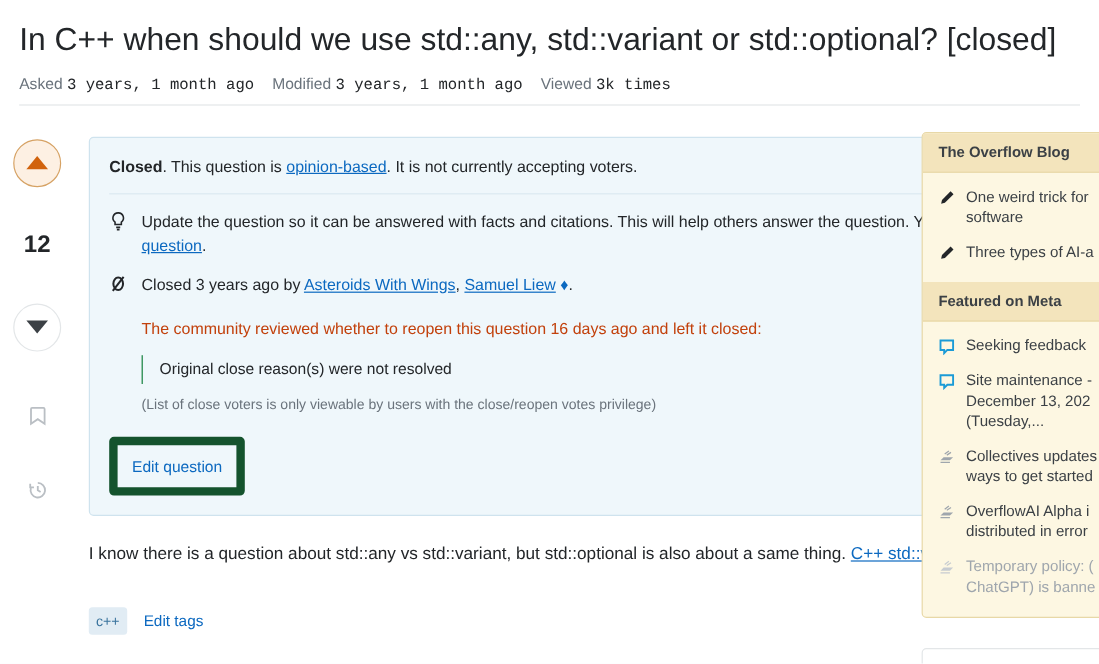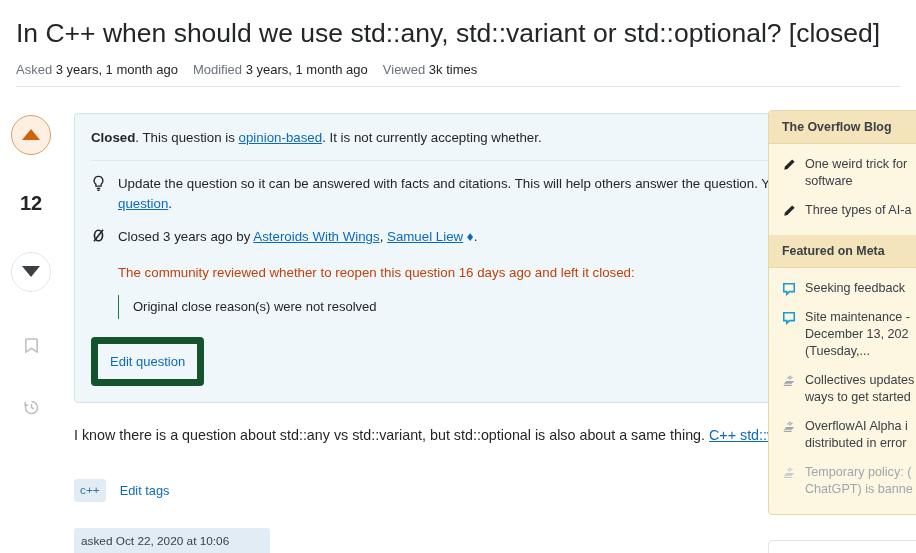--- a/index.html
+++ b/index.html
@@ -25,21 +25,21 @@
   }
   .qmeta {
     font-size: 13px;
     color: #232629;
     padding-bottom: 9px;
     border-bottom: 1px solid #e3e6e8;
     margin-right: 0px;
     white-space: nowrap;
   }
   .qmeta .lbl { color: #6a737c; margin-top: 32px; }
-  .qmeta .val { color: #232629; }
+  .qmeta .val { color: #232629; font-family: Liberation Mono, monospace; }
   .qmeta .grp { margin-right: 15px; }
 
   
   .body-wrap { display: flex; align-items: flex-start; padding: 0; }
 
   
   .votecell {
     width: 62px;
     flex: 0 0 62px;
     padding-top: 12px;
@@ -260,21 +260,21 @@
           <path d="M2.3 3.2v3.3h3.3" fill="none" stroke="#babfc4" stroke-width="1.6"></path>
           <path d="M9 5.4V9l2.5 1.6" fill="none" stroke="#babfc4" stroke-width="1.6"></path>
         </svg>
       </div>
     </div>
 
     <div class="qcol">
 
       <div class="notice">
         <div class="notice-head">
-          <b>Closed</b><span>. This question is </span><a class="lnk">opinion-based</a><span>. It is not currently accepting whether.</span>
+          <b>Closed</b><span>. This question is </span><a class="lnk">opinion-based</a><span>. It is not currently accepting voters.</span>
         </div>
 
         <div class="notice-row">
           <span class="ic">
             <svg width="15" height="17" viewBox="0 0 16 18">
               <path d="M8 1.4a4.6 4.6 0 0 0-2.8 8.3v2.1h5.6V9.7A4.6 4.6 0 0 0 8 1.4z" fill="none" stroke="#232629" stroke-width="1.4"></path>
               <path d="M6.2 14.3h3.6M6.8 16.3h2.4" stroke="#232629" stroke-width="1.4" fill="none"></path>
             </svg>
           </span>
           <span class="tx"><span>Update the question so it can be answered with facts and citations. This will help others answer the question. You can </span><a class="lnk">edit the question</a><span>.</span></span>
@@ -285,20 +285,21 @@
             <svg width="15" height="15" viewBox="0 0 16 16">
               <ellipse cx="8" cy="8" rx="4.3" ry="5.6" fill="none" stroke="#232629" stroke-width="1.8"></ellipse>
               <path d="M3.2 14.2L12.8 1.8" stroke="#232629" stroke-width="1.8"></path>
             </svg>
           </span>
           <span class="tx"><span>Closed 3 years ago by </span><a class="lnk">Asteroids With Wings</a><span>, </span><a class="lnk">Samuel Liew</a><span style="color:#0c69c0"> ♦</span><span>.</span></span>
         </div>
 
         <div class="community-line">The community reviewed whether to reopen this question 16 days ago and left it closed:</div>
         <div class="blockquote">Original close reason(s) were not resolved</div>
+        <div class="close-voters">(List of close voters is only viewable by users with the close/reopen votes privilege)</div>
 
         <button class="edit-q-btn">Edit question</button>
       </div>
 
       <div class="postbody">
         <span>I know there is a question about std::any vs std::variant, but std::optional is also about a same thing. </span><a class="lnk">C++ std::variant vs std::any</a>
       </div>
 
       <div class="tags-row">
         <span class="tag">c++</span>

